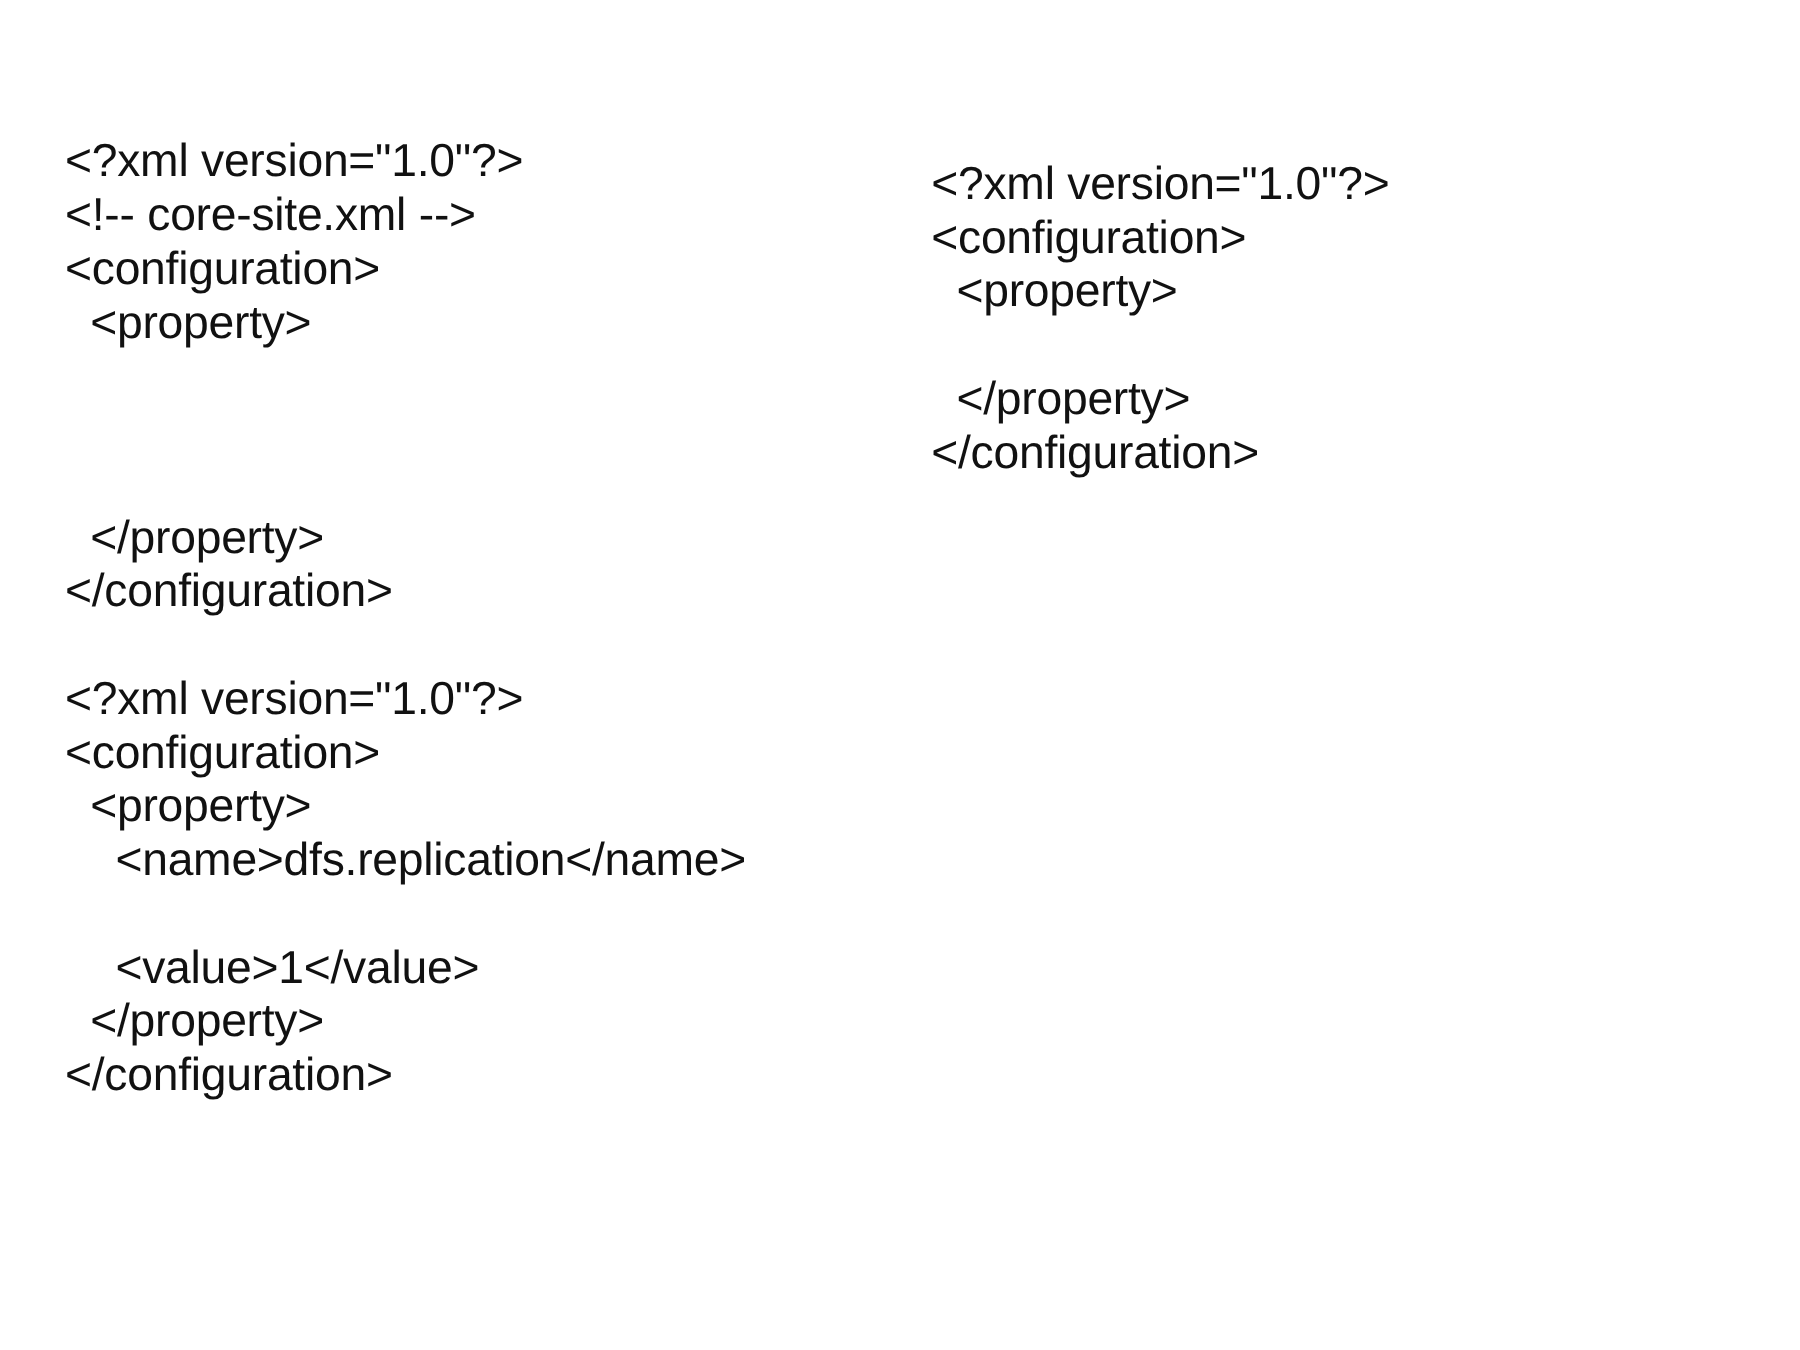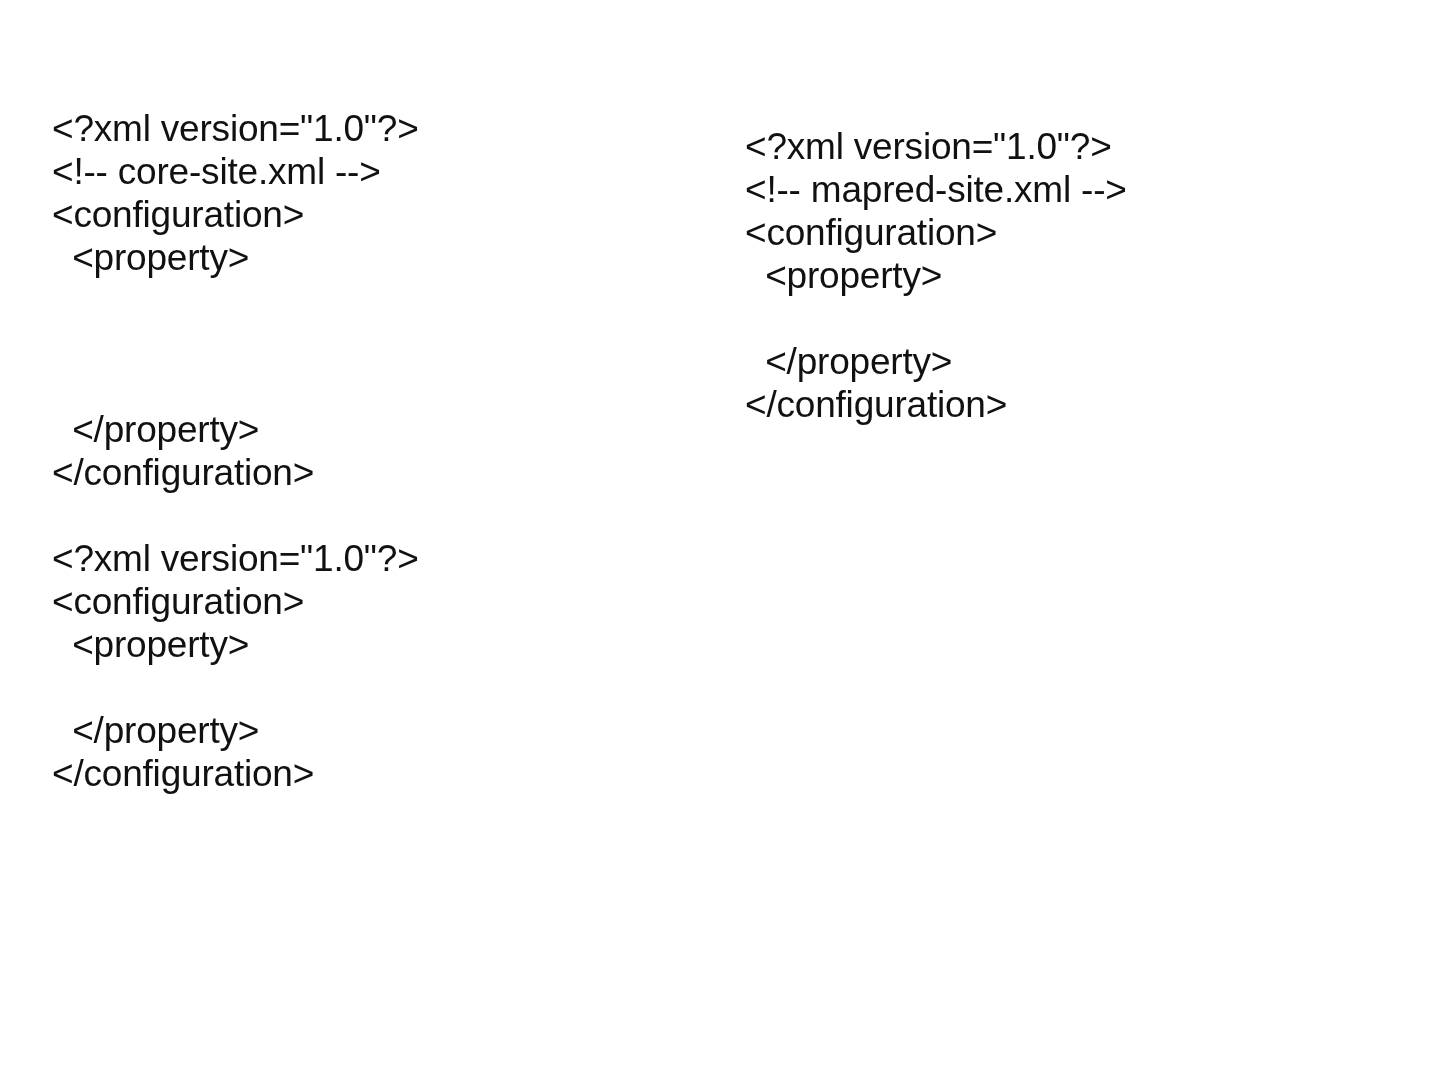--- a/index.html
+++ b/index.html
@@ -45,28 +45,29 @@
     <div class="code-line">  &lt;property&gt;</div>
     <div class="code-line"></div>
     <div class="code-line"></div>
     <div class="code-line"></div>
     <div class="code-line">  &lt;/property&gt;</div>
     <div class="code-line">&lt;/configuration&gt;</div>
     <div class="code-line"></div>
     <div class="code-line">&lt;?xml version="1.0"?&gt;</div>
     <div class="code-line">&lt;configuration&gt;</div>
     <div class="code-line">  &lt;property&gt;</div>
+    <div class="code-line">    &lt;name&gt;dfs.replication&lt;/name&gt;</div>
     <div class="code-line"></div>
+    <div class="code-line">    &lt;value&gt;1&lt;/value&gt;</div>
     <div class="code-line">  &lt;/property&gt;</div>
     <div class="code-line">&lt;/configuration&gt;</div>
   </div>
 
   <div class="code-column right">
     <div class="code-line">&lt;?xml version="1.0"?&gt;</div>
-    <div class="code-line">&lt;!-- mapred-site.xml --&gt;</div>
     <div class="code-line">&lt;configuration&gt;</div>
     <div class="code-line">  &lt;property&gt;</div>
     <div class="code-line"></div>
     <div class="code-line">  &lt;/property&gt;</div>
     <div class="code-line">&lt;/configuration&gt;</div>
   </div>
 
 </div>
 
 </body></html>

